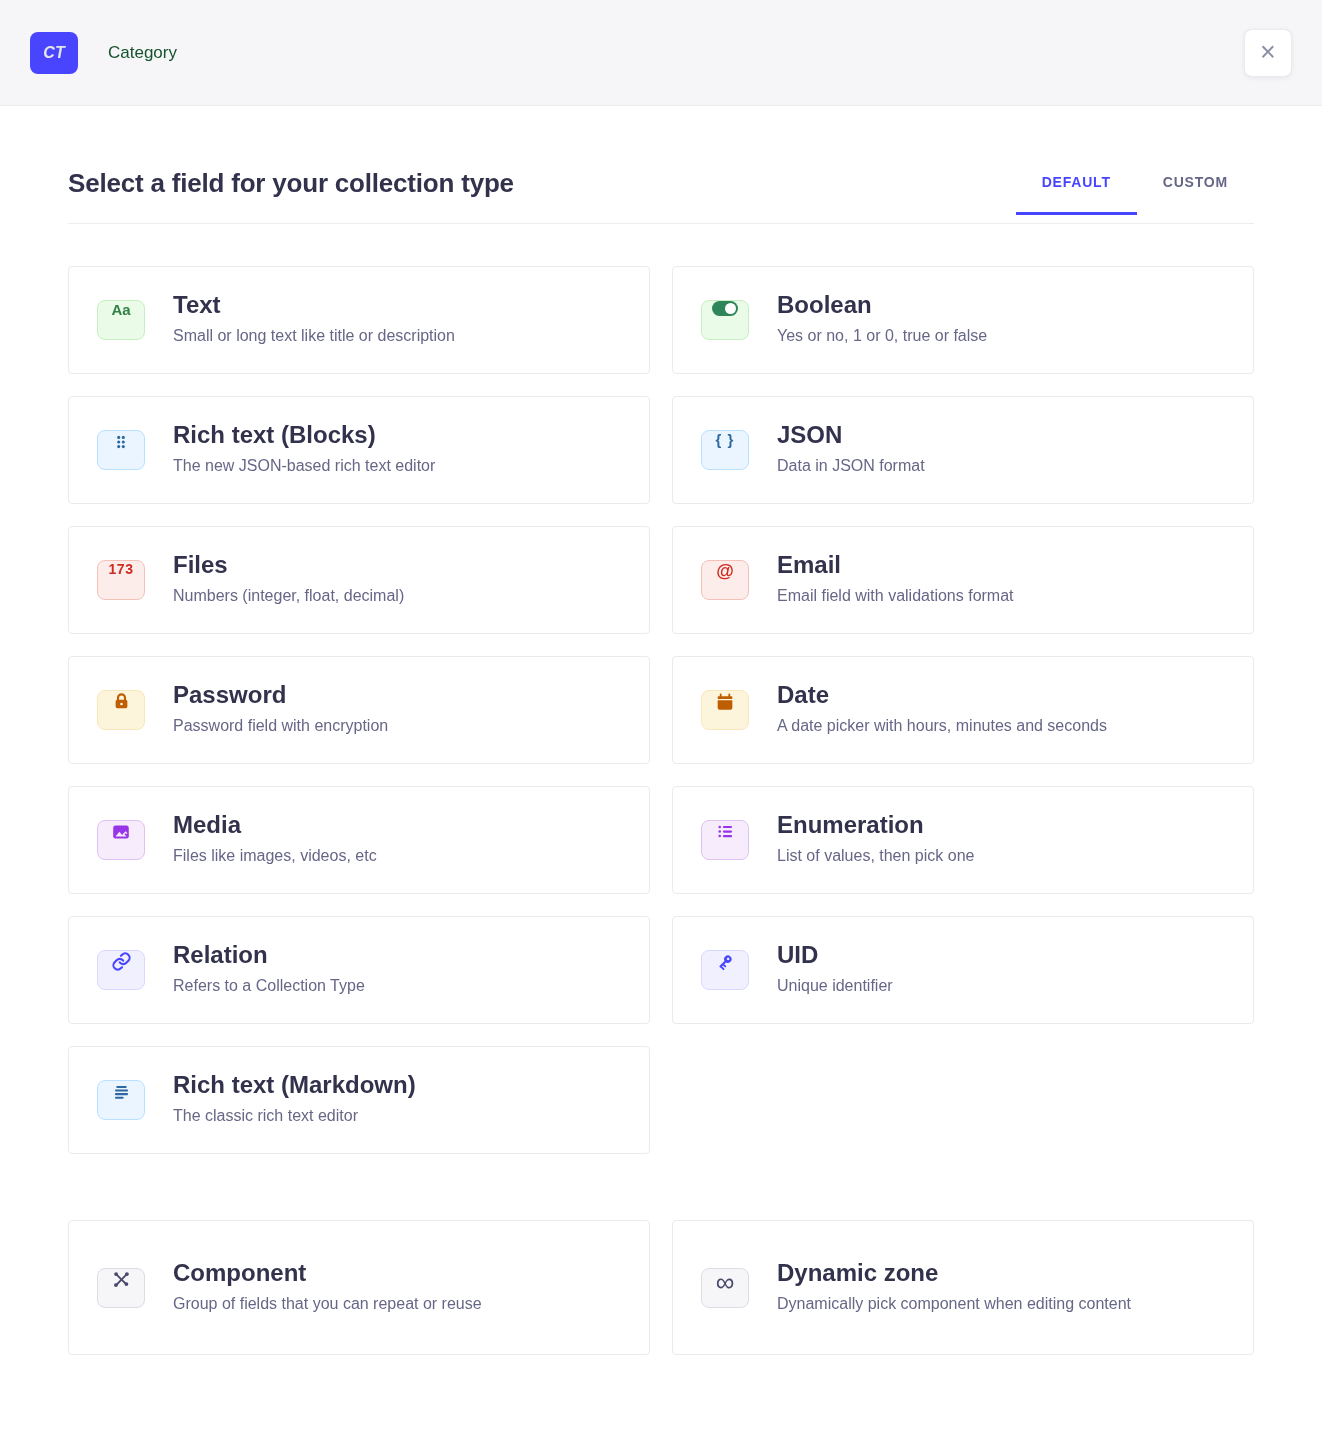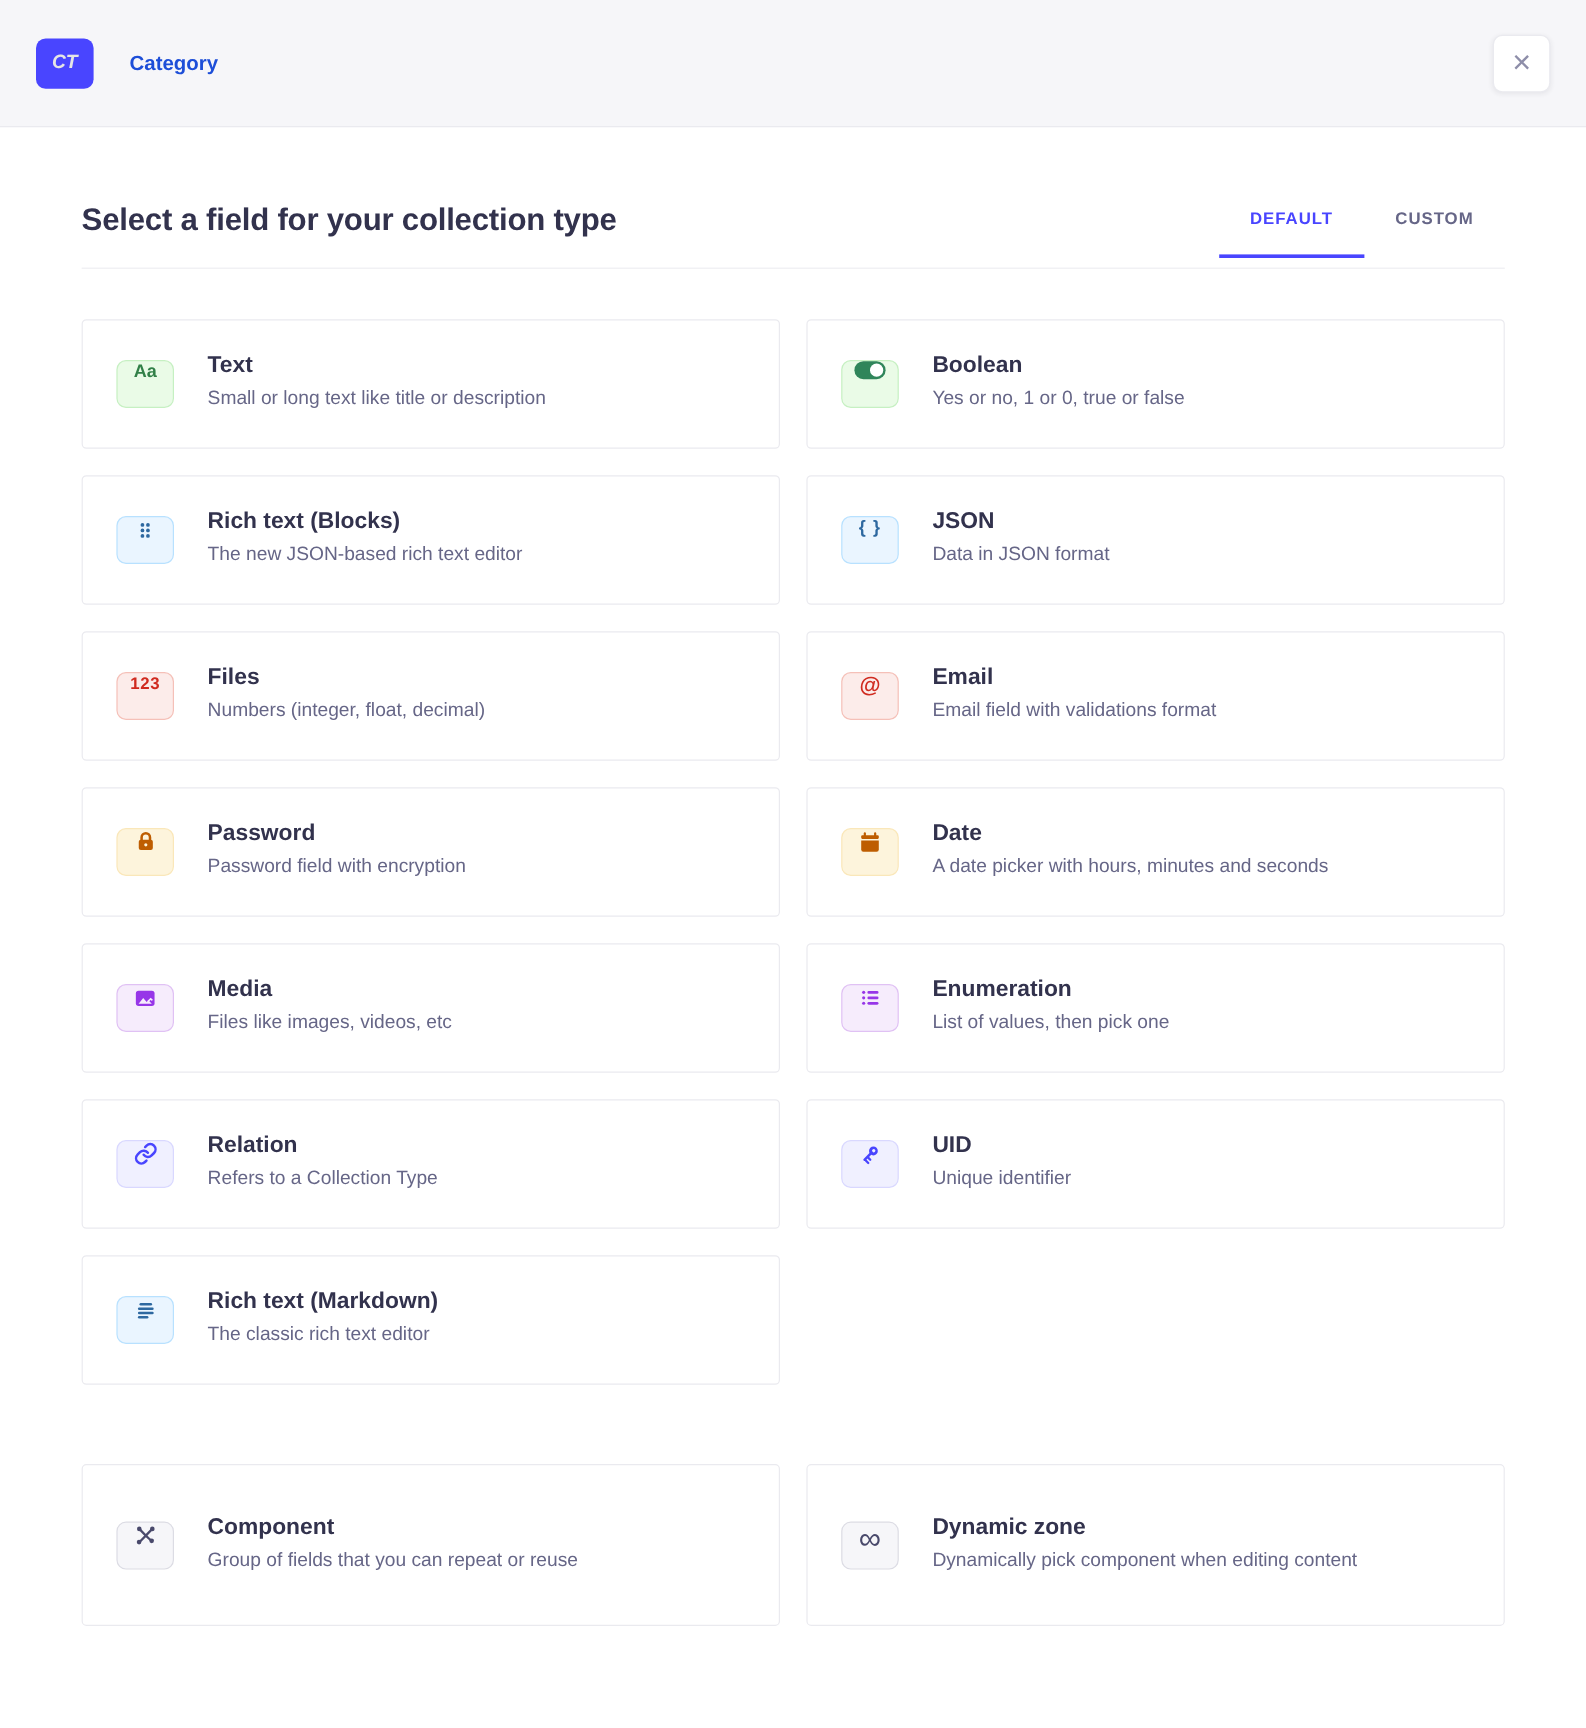--- a/index.html
+++ b/index.html
@@ -9,21 +9,21 @@
   
   .topbar {
     height:106px; background:#f6f6f9; border-bottom:1px solid #eaeaef;
     display:flex; align-items:center; padding:0 30px;
   }
   .ct-badge {
     width:48px; height:42px; background:#4945ff; border-radius:8px;
     display:flex; align-items:center; justify-content:center;
     color:#e5e5e5; font-weight:700; font-style:italic; font-size:16px;
   }
-  .ct-name { margin-left:30px; font-weight:700; font-size:17px; color:#1d4ed8; }
+  .ct-name { margin-left:30px; font-weight:400; font-size:17px; color:#14532d; }
   .close-btn {
     margin-left:auto; width:48px; height:48px; background:#fff;
     border:1px solid #eaeaef; border-radius:8px; cursor:pointer;
     display:flex; align-items:center; justify-content:center;
     color:#8e8ea9; font-size:27px; line-height:1;
     box-shadow:0 1px 4px rgba(33,33,52,0.08);
   }
 
   
   .content { padding:0 68px;margin-top:10px; }
@@ -65,21 +65,21 @@
   .glyph-at   { font-size:18px; font-weight:700; }
   .glyph-inf  { font-size:26px; font-weight:400; line-height:1; padding-bottom:3px; }
 
   .toggle { width:26px; height:15px; border-radius:8px; background:#2f855a; position:relative; }
   .toggle::after {
     content:''; position:absolute; right:2px; top:2px; width:11px; height:11px;
     border-radius:50%; background:#fff;
   }
 
   .card-text { display:flex; flex-direction:column; gap:5px; }
-  .card-title { font-size:19px; font-weight:700; color:#32324d; }
+  .card-title { font-size:24px; font-weight:700; color:#32324d; }
   .card-desc { font-size:16px; color:#666687; line-height:1.55; }
   .card-desc.w-limited { max-width:360px; }
 </style>
 </head>
 <body>
 
 <div class="topbar">
   <div class="ct-badge">
     <span>CT</span>
   </div>
@@ -143,21 +143,21 @@
         <span class="glyph-json">{ }</span>
       </span>
       <span class="card-text">
         <span class="card-title">JSON</span>
         <span class="card-desc">Data in JSON format</span>
       </span>
     </div>
 
     <div class="card">
       <span class="icbox ic-red">
-        <span class="glyph-123">123</span>
+        <span class="glyph-123">173</span>
       </span>
       <span class="card-text">
         <span class="card-title">Files</span>
         <span class="card-desc">Numbers (integer, float, decimal)</span>
       </span>
     </div>
 
     <div class="card">
       <span class="icbox ic-red">
         <span class="glyph-at">@</span>

